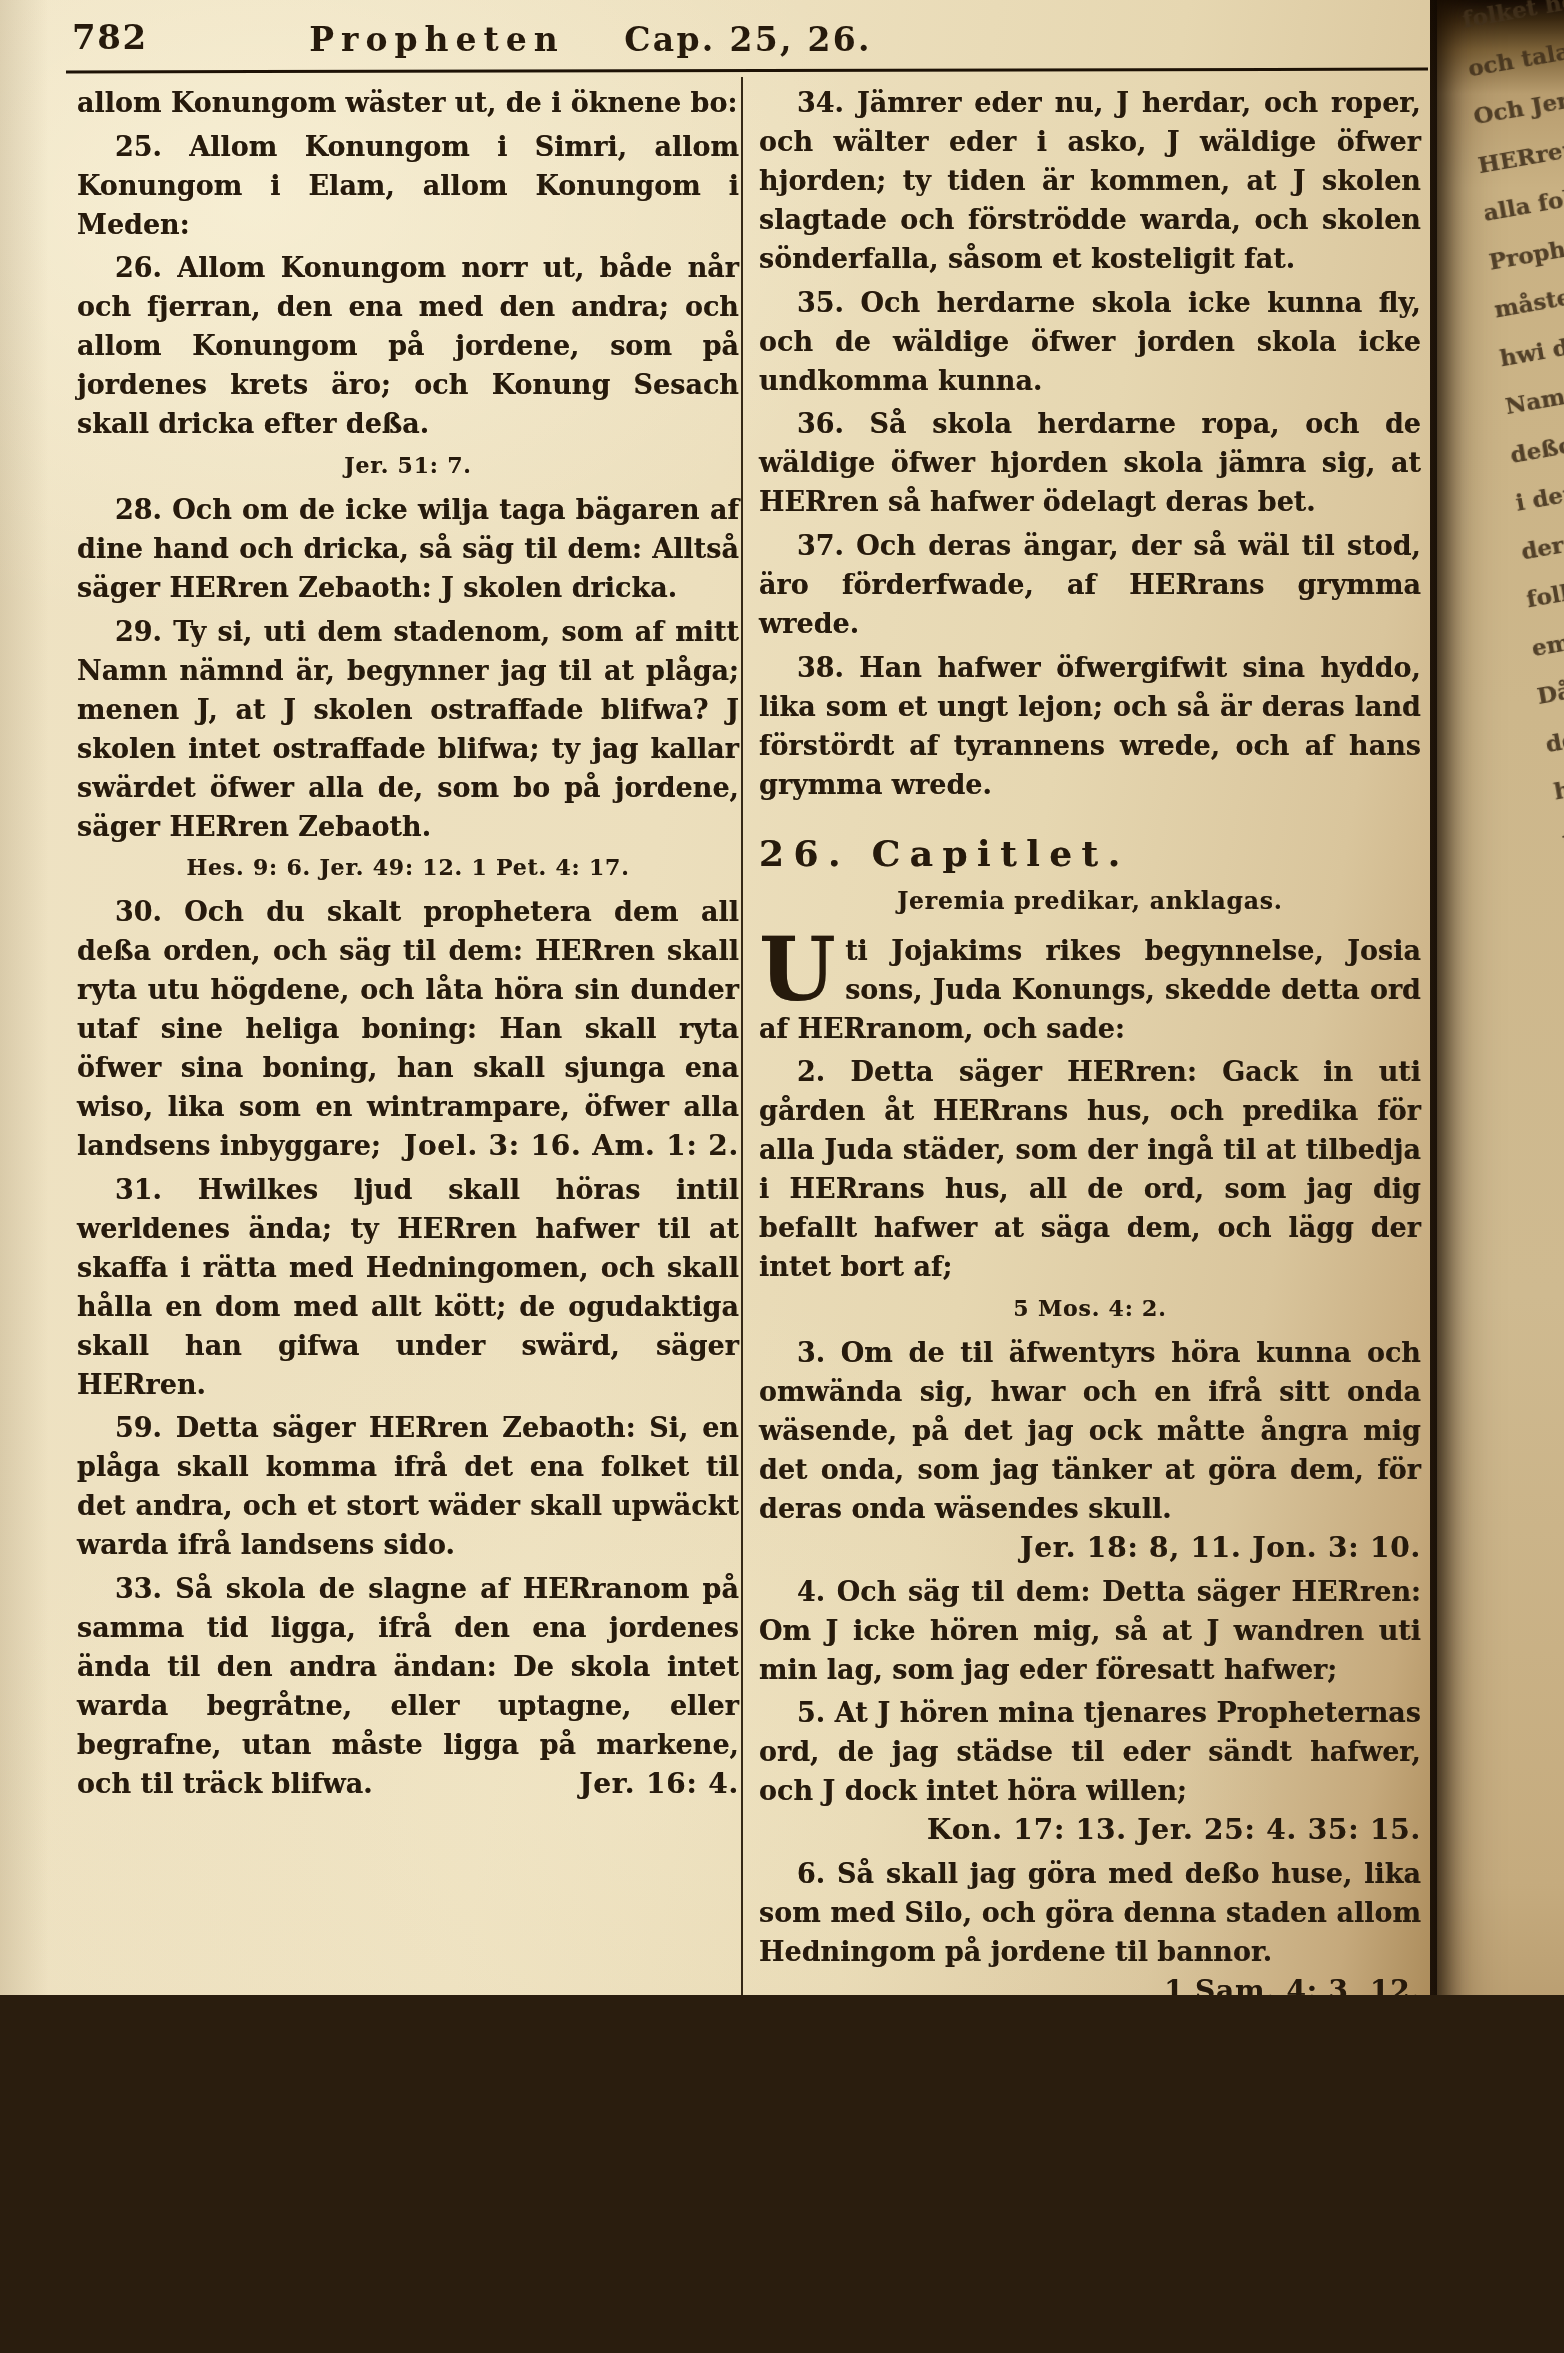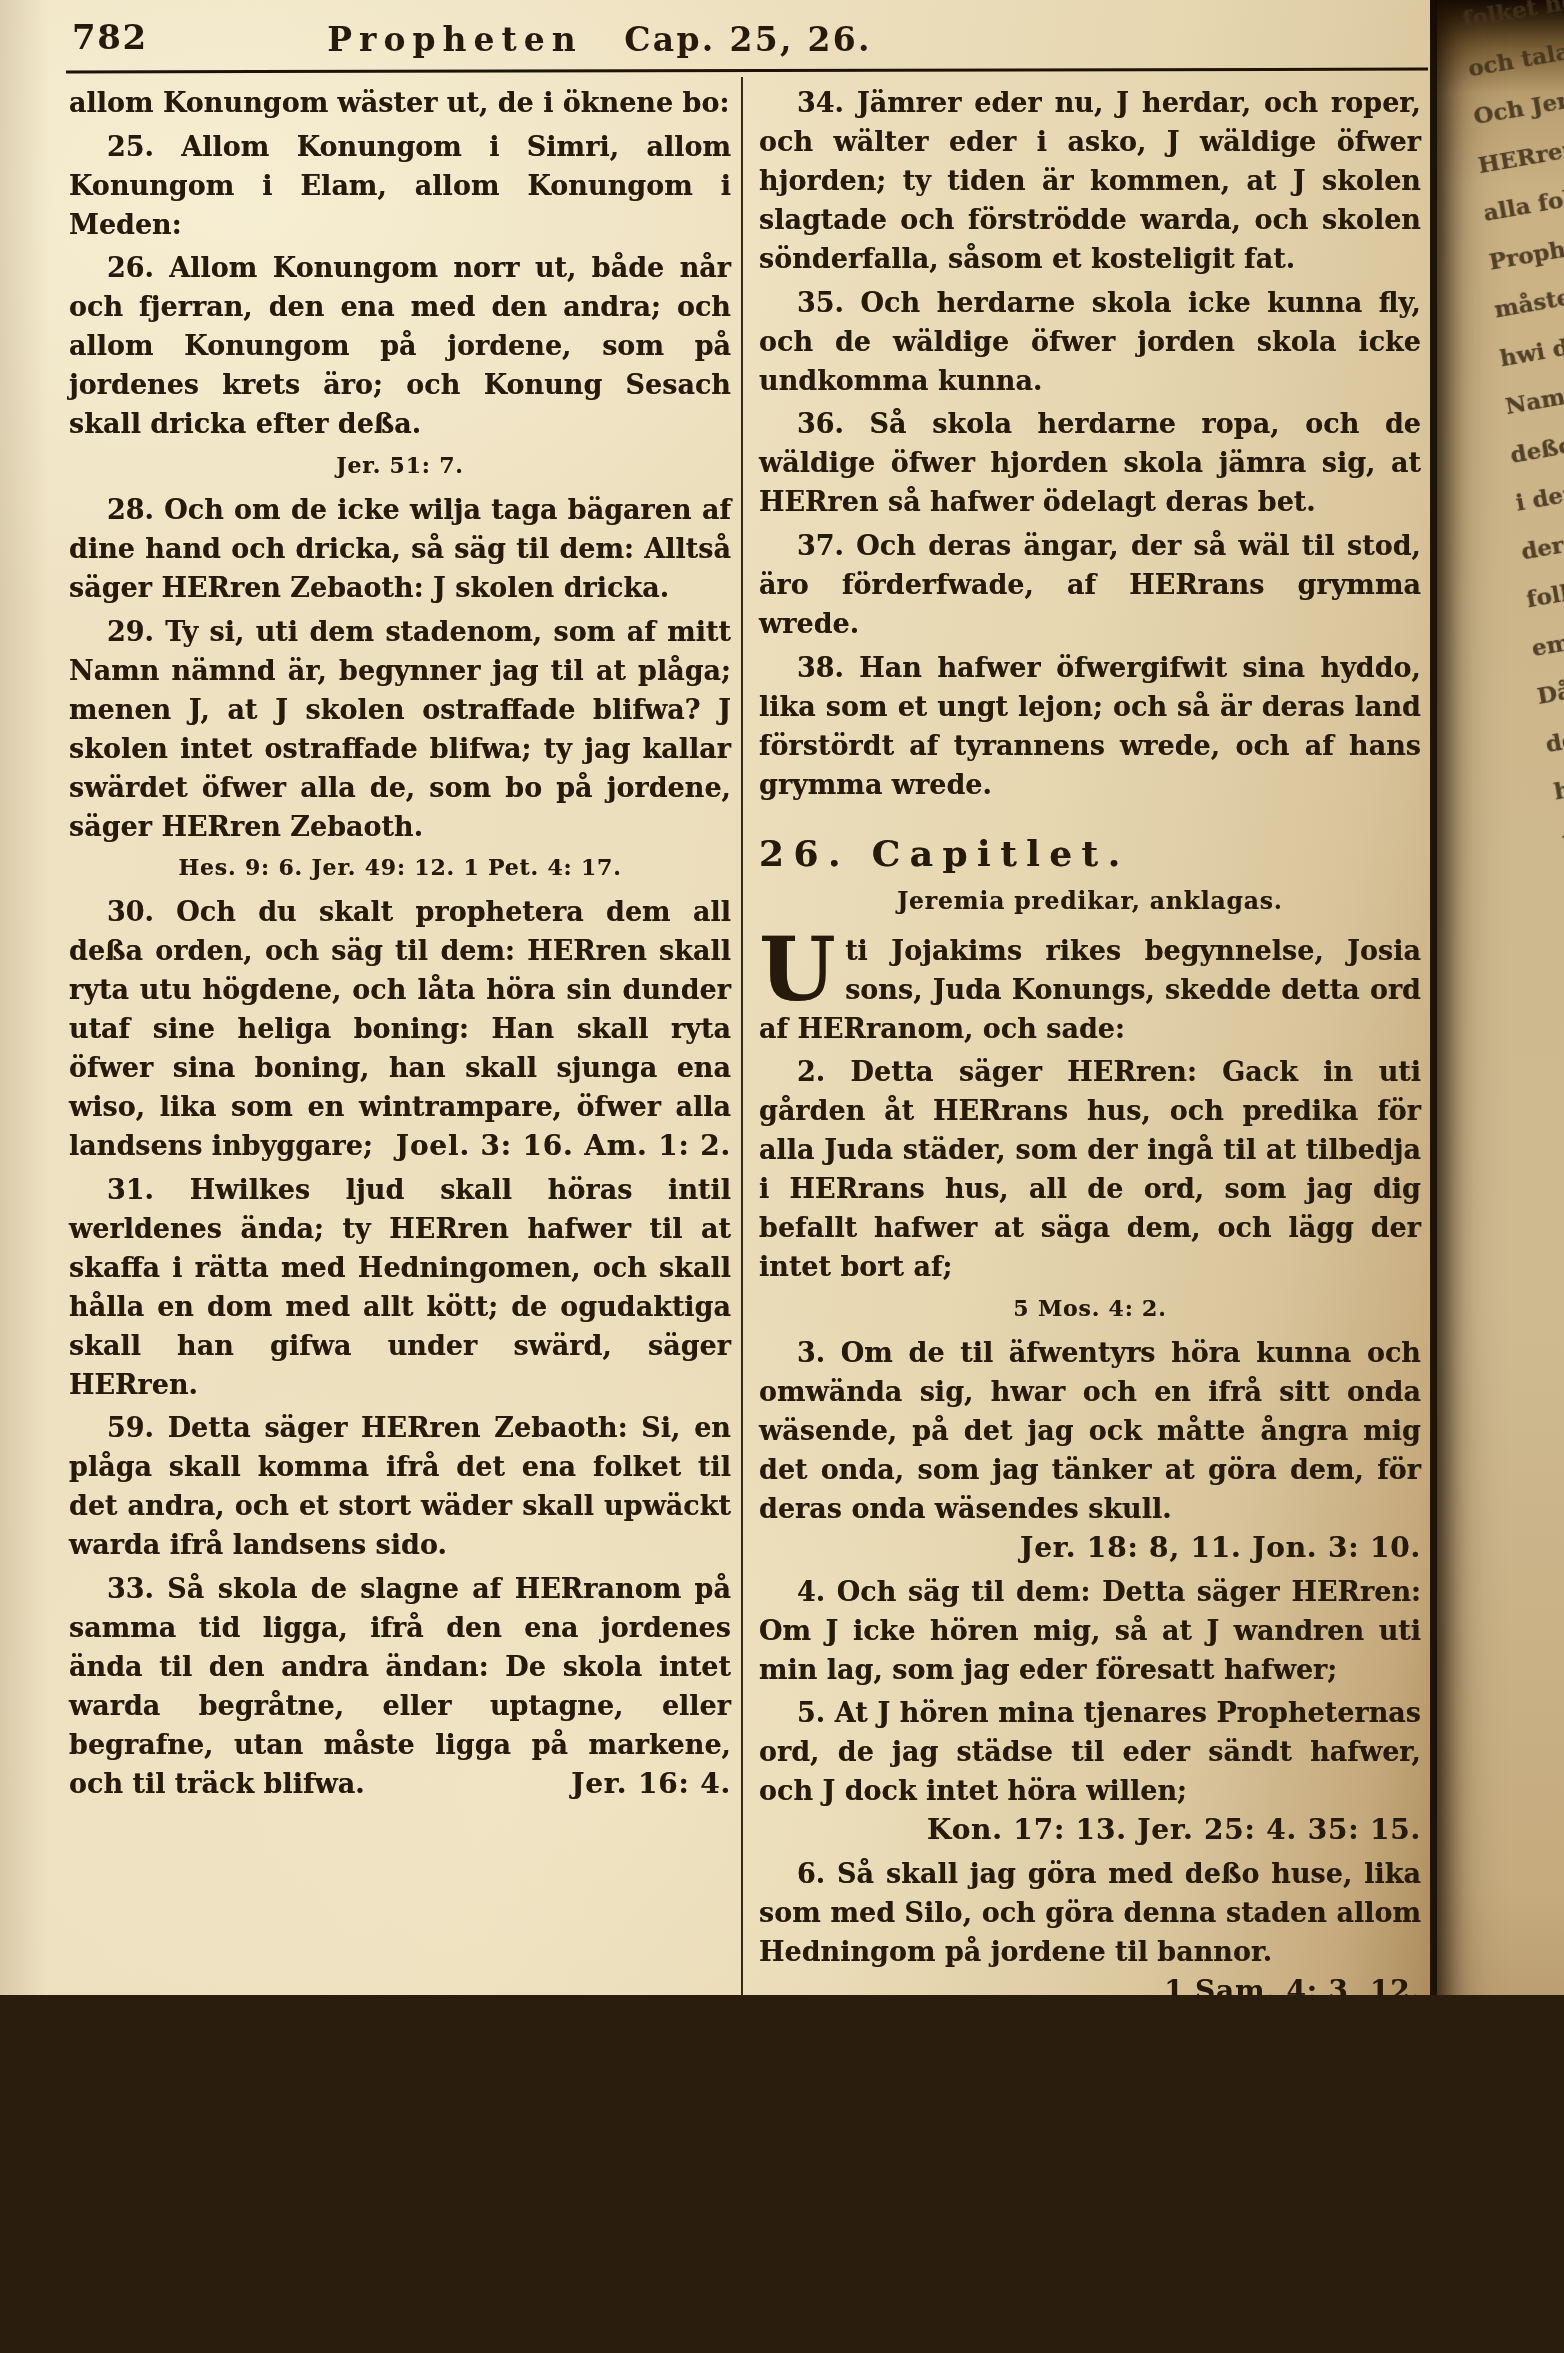--- a/index.html
+++ b/index.html
@@ -16,34 +16,34 @@
       linear-gradient(100deg,#efe3c4 0%,#ecdfbd 42%,#e6d7b1 62%,#d9c59c 78%,#c5a97c 88%,#a2814f 95%,#6e5530 100%);
     color:#261a0c;
   }
   
   .page::before{
     content:"";position:absolute;left:0;top:0;width:70px;height:100%;
     background:linear-gradient(90deg,rgba(120,95,55,.18),rgba(120,95,55,0) 70%);
     pointer-events:none;
   }
   .hdr-num{position:absolute;left:72px;top:17px;font-size:34px;font-weight:700;letter-spacing:1.6px;}
-  .hdr-title{position:absolute;left:455px;top:20.3px;transform:translateX(-50%);
+  .hdr-title{position:absolute;left:437px;top:20.3px;transform:translateX(-50%);
     font-size:33px;font-weight:700;letter-spacing:7px;}
   .hdr-cap{position:absolute;left:748px;top:20.3px;transform:translateX(-50%);
     font-size:33px;font-weight:700;letter-spacing:2.3px;white-space:nowrap;}
   .rule{position:absolute;left:66px;top:69px;width:1362px;height:3.1px;background:#1d1206;
     transform:rotate(-.12deg);}
   .coldiv{position:absolute;left:741px;top:77px;width:2.3px;height:2240px;background:#241808;opacity:.92;}
   .col{
     position:absolute;top:83px;width:662px;
     font-size:27px;line-height:39px;font-weight:700;
     text-align:justify;color:#261a0c;
     text-shadow:0 0 0.5px rgba(38,26,12,.55);
   }
-  .colL{left:69px;}
+  .colL{left:77px;}
   .colR{left:759px;}
   .para{margin:0 0 4.7px 0;}
   .para.verse{text-indent:38px;}
   .para.cont{text-indent:0;}
   .ref-inline{float:right;font-size:28px;line-height:39px;font-weight:700;
     letter-spacing:0.8px;text-indent:0;padding-left:15.6px;}
   .ref-line{font-size:22px;line-height:34px;font-weight:700;letter-spacing:0.8px;
     margin:0 0 7.8px 0;text-indent:0;}
   .ref-center{text-align:center;}
   .chap-title{font-size:36px;line-height:44px;letter-spacing:9.4px;

